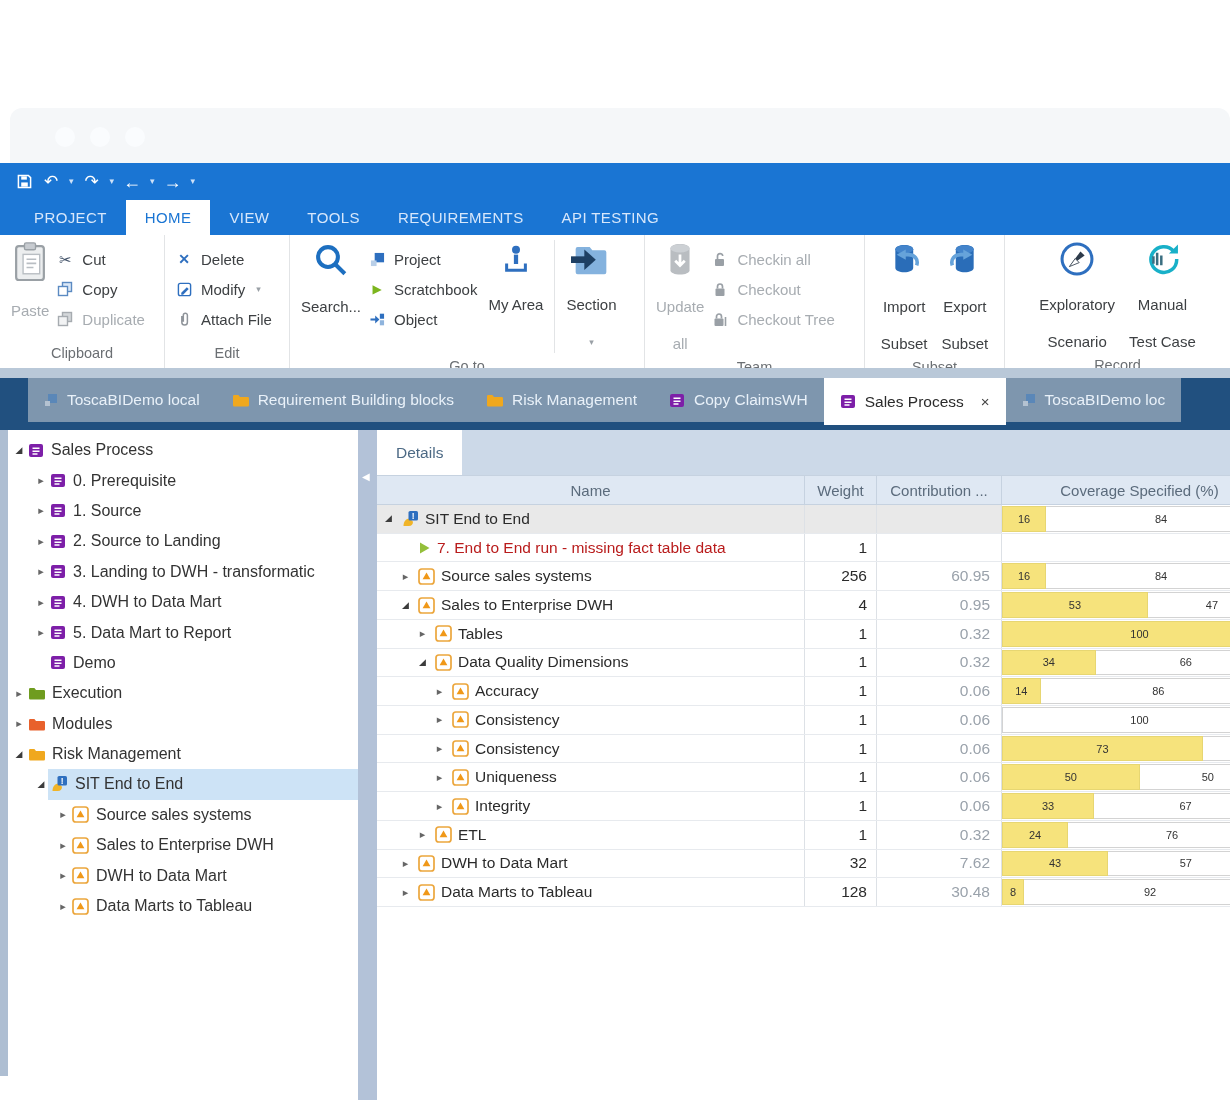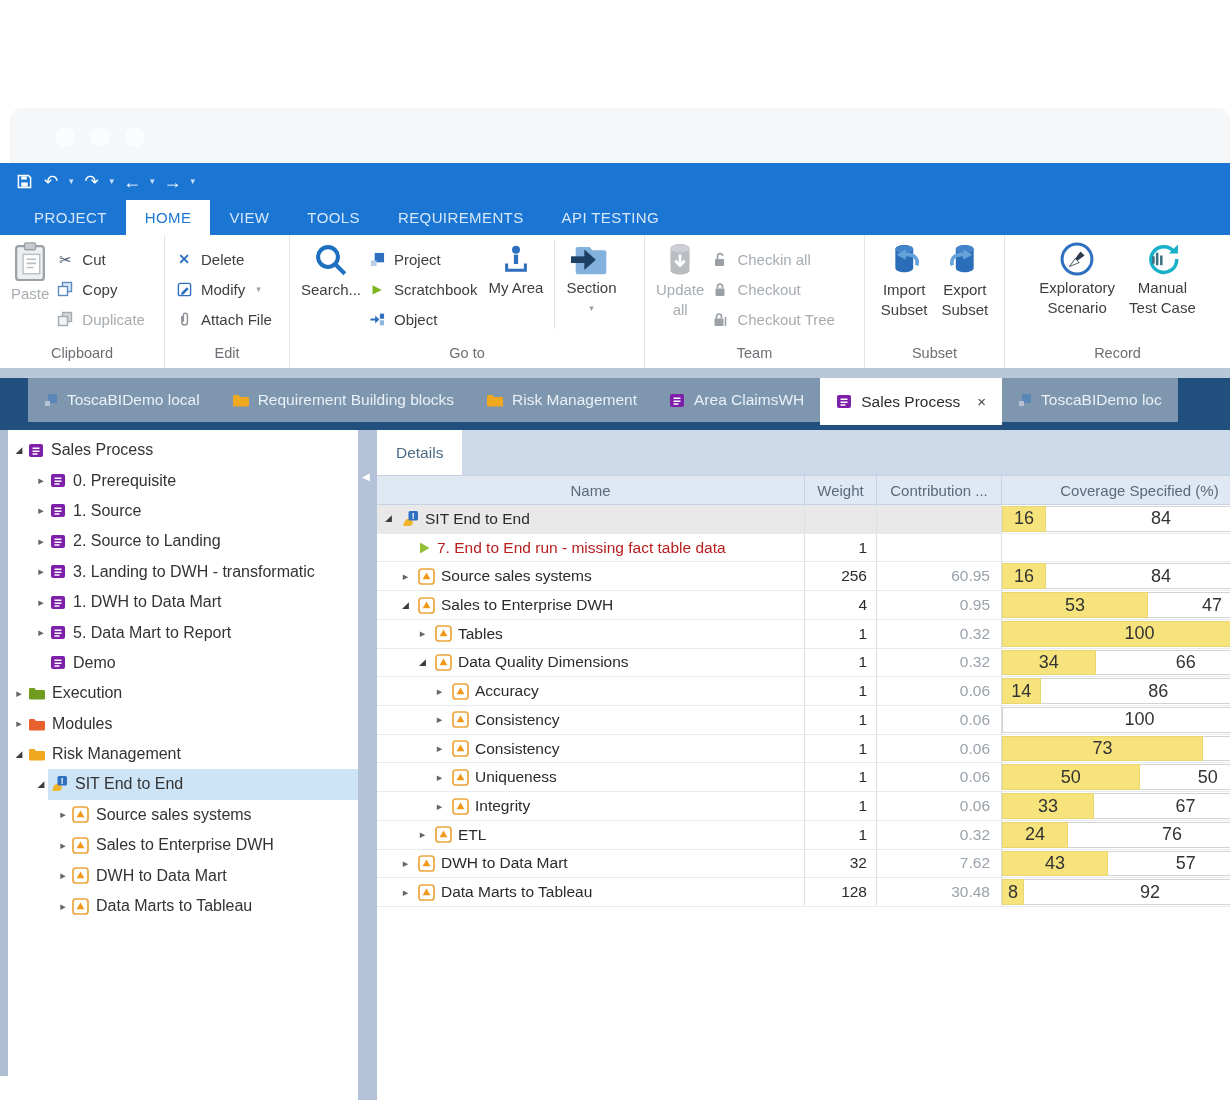--- a/index.html
+++ b/index.html
@@ -29,21 +29,21 @@
     letter-spacing:.4px; white-space:nowrap; }
   .menu-tab.active { background:#fff; color:#1a75d3; }
 
   
   .ribbon { position:absolute; left:0; top:235px; width:1230px; height:133px; background:#fff;
     display:flex; overflow:hidden; }
   .rgroup { display:flex; flex-direction:column; justify-content:space-between;
     border-right:1px solid #e2e4e6; padding:3px 4px 0; flex:none; }
   .rgroup-content { display:flex; align-items:flex-start; }
   .rgroup-label { text-align:center; color:#6b6f73; font-size:14.5px; padding:3px 0 7px; }
-  .bigbtn { display:flex; flex-direction:column; align-items:center; gap:1px; padding:3px 7px;
+  .bigbtn { display:flex; flex-direction:column; align-items:center; gap:18px; padding:3px 7px;
     font-size:15px; color:#3d4043; line-height:19px; text-align:center; white-space:nowrap; }
   .smallstack { display:flex; flex-direction:column; gap:6px; padding-top:9px; }
   .smallbtn { height:24px; display:flex; align-items:center; gap:8px; font-size:15px;
     color:#3d4043; white-space:nowrap; }
   .smallbtn .ic, .qa-btn .ic { display:flex; align-items:center; justify-content:center; width:18px; }
   .disabled, .disabled .smallbtn, .disabled .bigbtn { color:#a7acb1 !important; }
   .mini-caret { font-size:9px; color:#9aa0a6; margin-left:3px; }
   .sec-caret { font-size:9px; color:#9aa0a6; margin-top:1px; }
   .inner-sep { border-left:1px solid #e2e4e6; margin:2px 4px; align-self:stretch; }
 
@@ -88,21 +88,21 @@
     font-size:15.5px; color:#2b2b2b; }
   .gc { display:flex; align-items:center; border-right:1px solid #dde1e6; flex:none; background:#fff; }
   .gc-name { width:428px; padding-right:4px; white-space:nowrap; overflow:hidden; gap:6px; }
   .gc-weight { width:72px; justify-content:flex-end; padding-right:9px; }
   .gc-contrib { width:125px; justify-content:flex-end; padding-right:11px; color:#9aa2ab; }
   .gc-cov { width:275px; border-right:none; padding:1px 0; }
   .grid-row.hl .gc-name, .grid-row.hl .gc-weight, .grid-row.hl .gc-contrib { background:#e9e9e9; }
   .grid-row .dimmed-name { color:#b91c1c; }
   .r-exp { width:13px; flex:none; text-align:center; }
   .cov-bar { display:flex; width:100%; height:100%; }
-  .seg { display:flex; align-items:center; justify-content:center; font-size:18px; color:#333; flex:none; }
+  .seg { display:flex; align-items:center; justify-content:center; font-size:11px; color:#333; flex:none; }
   .seg.y { background:#f6e37c; border:1px solid #e7d672; }
   .seg.w { background:#fff; border:1px solid #d3d3d3; }
   .seg.y + .seg.w { border-left:none; }
 
   .ic { display:inline-flex; align-items:center; justify-content:center; line-height:1; }
   .glyph-cut { color:#44546a; font-size:15px; }
   .glyph-del { color:#2e6fbf; font-weight:bold; font-size:14px; }
   .glyph-play-sm { color:#7cb51e; font-size:12px; }
 </style>
 </head>
@@ -450,21 +450,21 @@
         </span>
         <span>Risk Management</span>
       </div>
       <div class="dtab">
         <span class="ic">
           <svg width="16" height="15" viewBox="0 0 16 15">
             <rect x="1" y="1" width="14" height="13" rx="2" fill="#7d1fa8"></rect>
             <path d="M4.5 5.2h7M4.5 8.2h7M4.5 11h5" stroke="#fff" stroke-width="1.4"></path>
           </svg>
         </span>
-        <span>Area ClaimsWH</span>
+        <span>Copy ClaimsWH</span>
       </div>
       <div class="dtab active">
         <span class="ic">
           <svg width="16" height="15" viewBox="0 0 16 15">
             <rect x="1" y="1" width="14" height="13" rx="2" fill="#7d1fa8"></rect>
             <path d="M4.5 5.2h7M4.5 8.2h7M4.5 11h5" stroke="#fff" stroke-width="1.4"></path>
           </svg>
         </span>
         <span>Sales Process</span>
         <span class="dtab-close">×</span>
@@ -547,21 +547,21 @@
           </div>
           <div class="titem" style="padding-left:26px">
             <span class="t-exp exp-c">▸</span>
             <span class="t-body">
               <span class="ic">
                 <svg width="16" height="15" viewBox="0 0 16 15">
                   <rect x="1" y="1" width="14" height="13" rx="2" fill="#7d1fa8"></rect>
                   <path d="M4.5 5.2h7M4.5 8.2h7M4.5 11h5" stroke="#fff" stroke-width="1.4"></path>
                 </svg>
               </span>
-              <span>1. DWH to Data Mart</span>
+              <span>4. DWH to Data Mart</span>
             </span>
           </div>
           <div class="titem" style="padding-left:26px">
             <span class="t-exp exp-c">▸</span>
             <span class="t-body">
               <span class="ic">
                 <svg width="16" height="15" viewBox="0 0 16 15">
                   <rect x="1" y="1" width="14" height="13" rx="2" fill="#7d1fa8"></rect>
                   <path d="M4.5 5.2h7M4.5 8.2h7M4.5 11h5" stroke="#fff" stroke-width="1.4"></path>
                 </svg>

